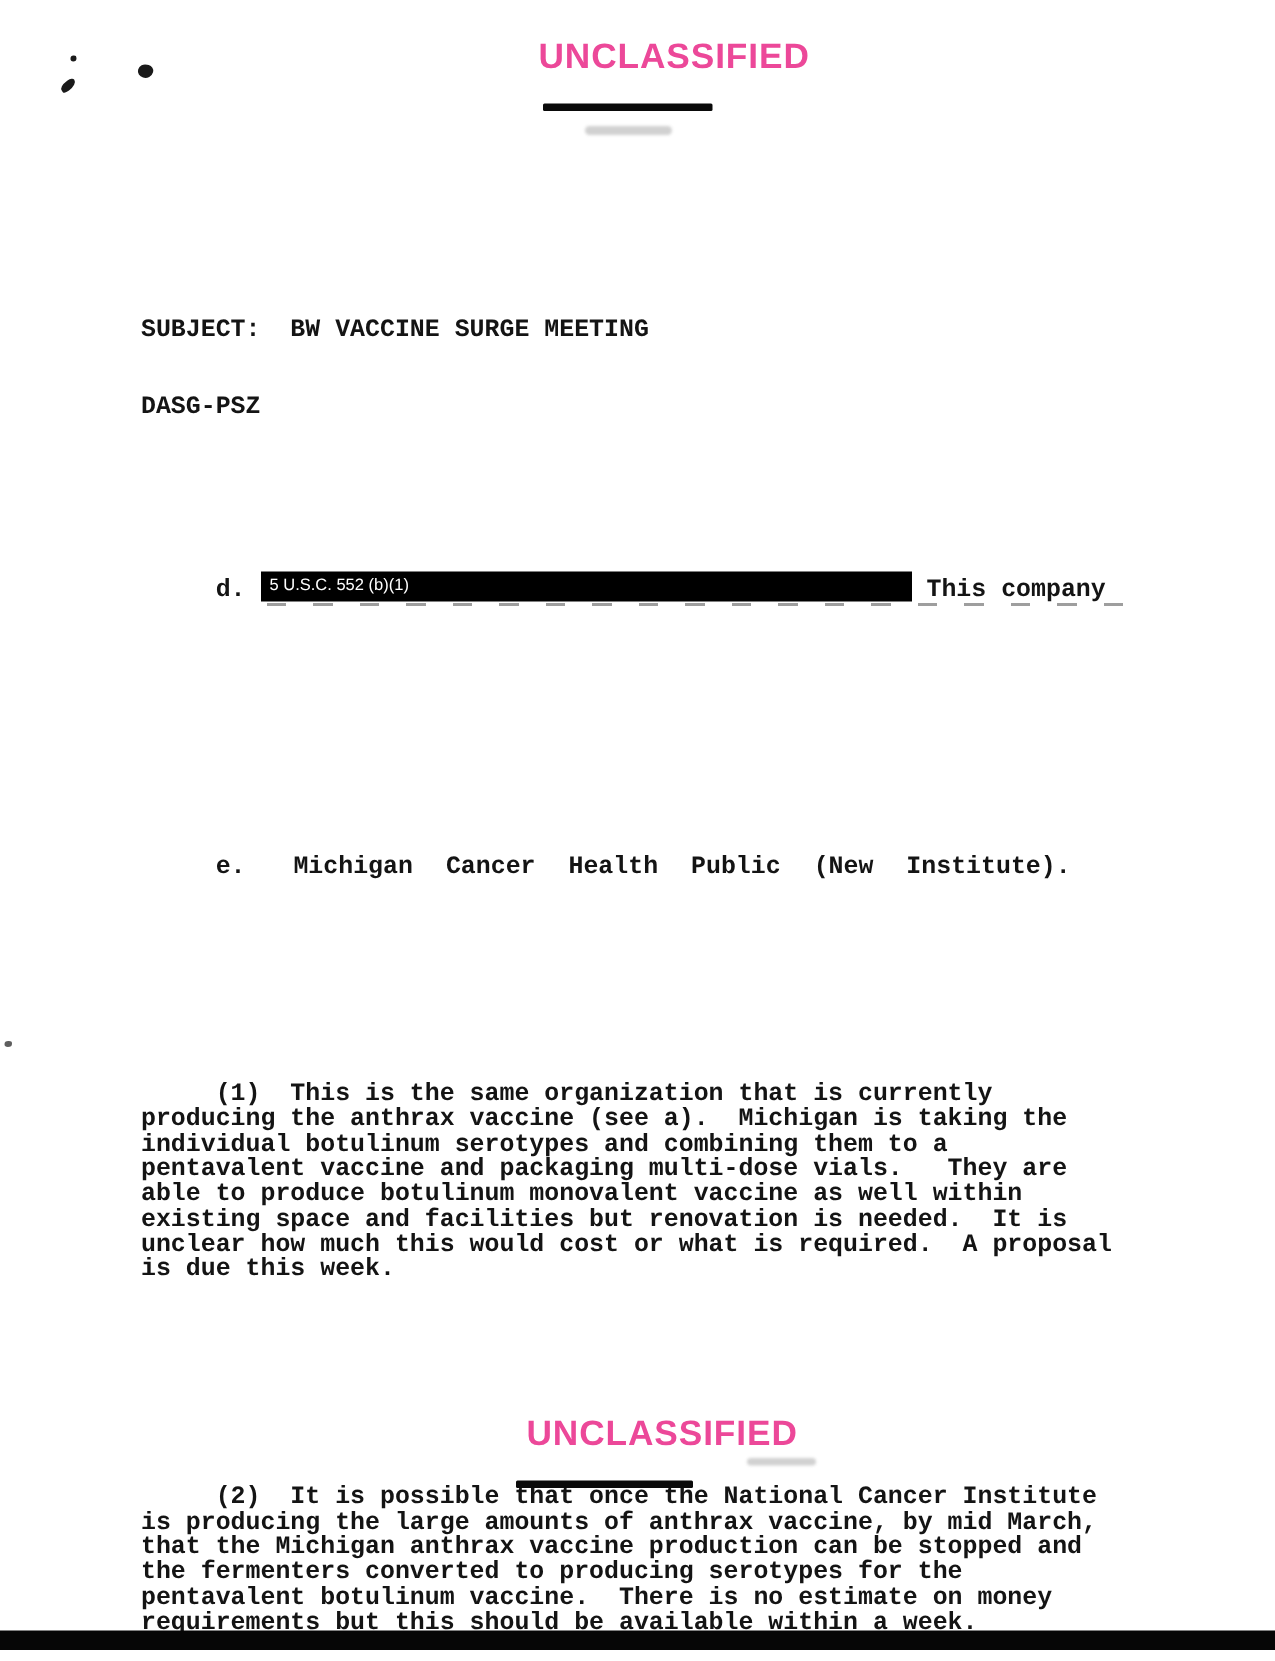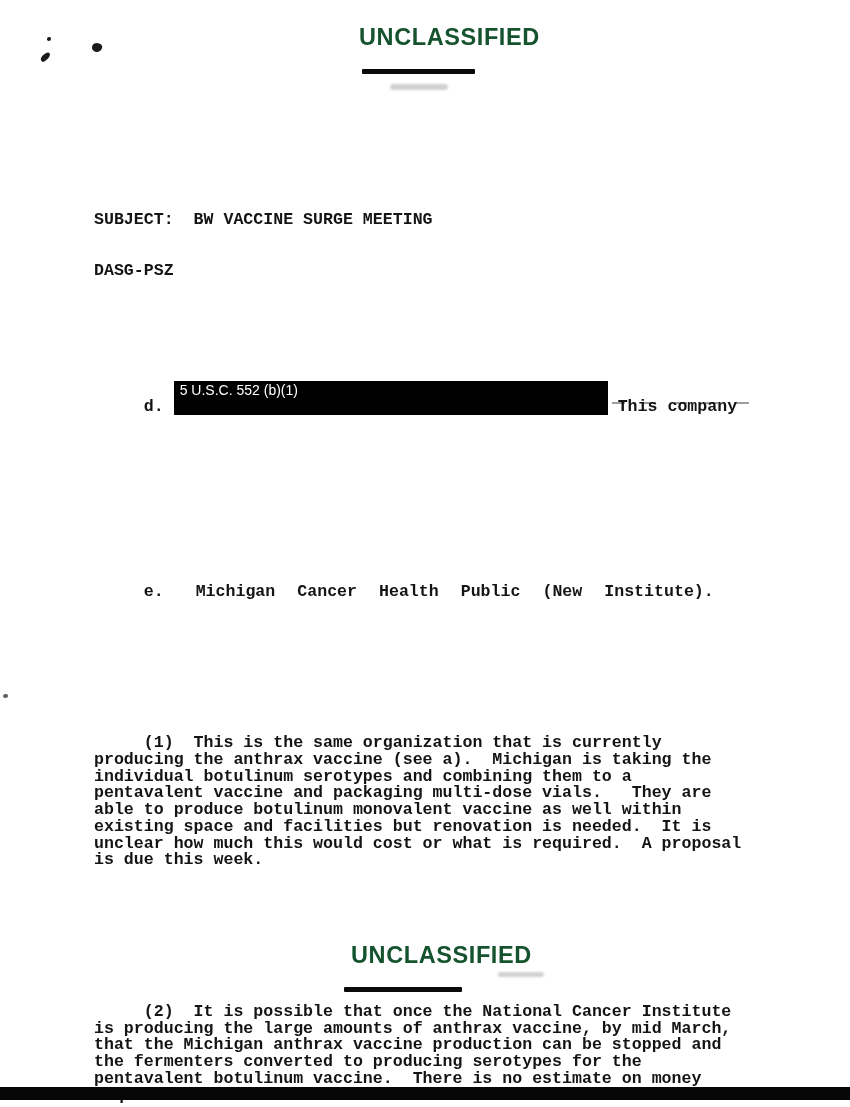--- a/index.html
+++ b/index.html
@@ -8,21 +8,21 @@
     position:relative; width:850px; height:1107px;
     background:#ffffff; overflow:hidden;
     font-family:"Liberation Mono", monospace;
     color:#141414;
   }
   
   .stamp {
     position:absolute;
     font-family:"Liberation Sans", sans-serif;
     font-weight:bold; font-size:23.5px; letter-spacing:0.6px;
-    color:#14532d; white-space:nowrap;
+    color:#ec4899; white-space:nowrap;
   }
   .stamp-top { left:359px; top:24px; }
   .stamp-bottom { left:351px; top:942px; }
   .rule { position:absolute; background:#0a0a0a; height:5px; border-radius:1px; }
   .rule-top { left:362px; top:69px; width:113px; }
   .rule-bottom { left:344px; top:987px; width:118px; }
   .smudge { position:absolute; background:#9a9a9a; opacity:.45; filter:blur(1px); }
   .smudge-top { left:390px; top:84px; width:58px; height:6px; border-radius:3px; }
   .smudge-bottom { left:498px; top:972px; width:46px; height:5px; border-radius:3px; }
   
@@ -35,24 +35,24 @@
   .doc-text {
     position:absolute; left:94px; top:162px; width:690px;
     font-size:16.6px; line-height:16.8px; font-weight:bold;
     white-space:pre; letter-spacing:0;
   }
   .para { margin-top:17px; position:relative; }
   .line { position:relative; }
   
   .redaction-bar {
     display:inline-block; box-sizing:border-box;
-    width:434px; height:34px; vertical-align:-4px;
+    width:434px; height:20px; vertical-align:-4px;
     background:#000000; color:#ffffff;
     font-family:"Liberation Sans", sans-serif;
-    font-weight:normal; font-size:14px; line-height:19px;
+    font-weight:normal; font-size:11px; line-height:19px;
     padding-left:6px; white-space:nowrap; overflow:hidden;
   }
   .redaction-remnant {
     position:absolute; left:84px; top:21px; width:586px; height:2.5px;
     background:repeating-linear-gradient(90deg,#000 0 13px,transparent 13px 31px);
     opacity:.38;
   }
   
   .uw { text-decoration-thickness:1.8px; text-underline-offset:3.5px;margin-left:12px; }
   .bottom-bar { position:absolute; left:0; top:1087px; width:850px; height:13px; background:#060606; }

